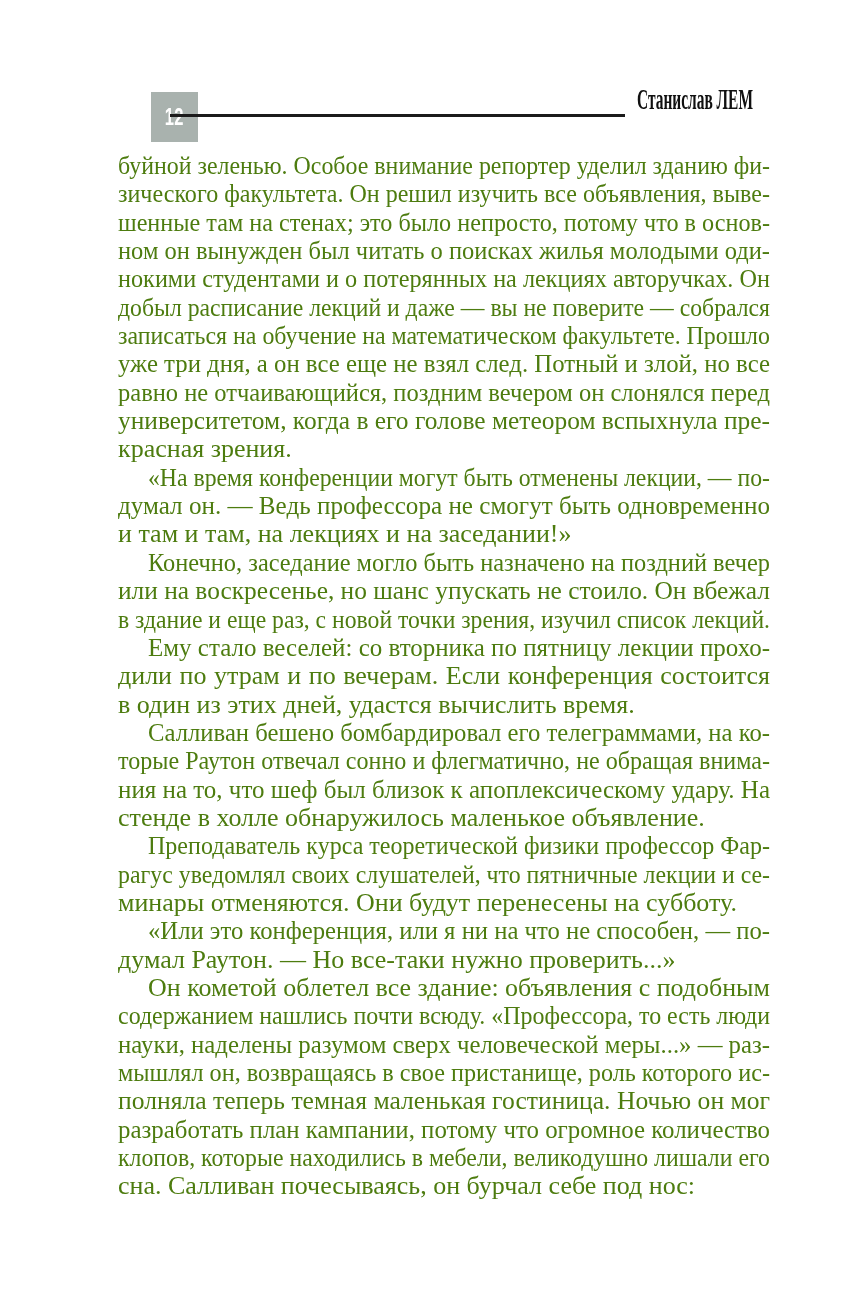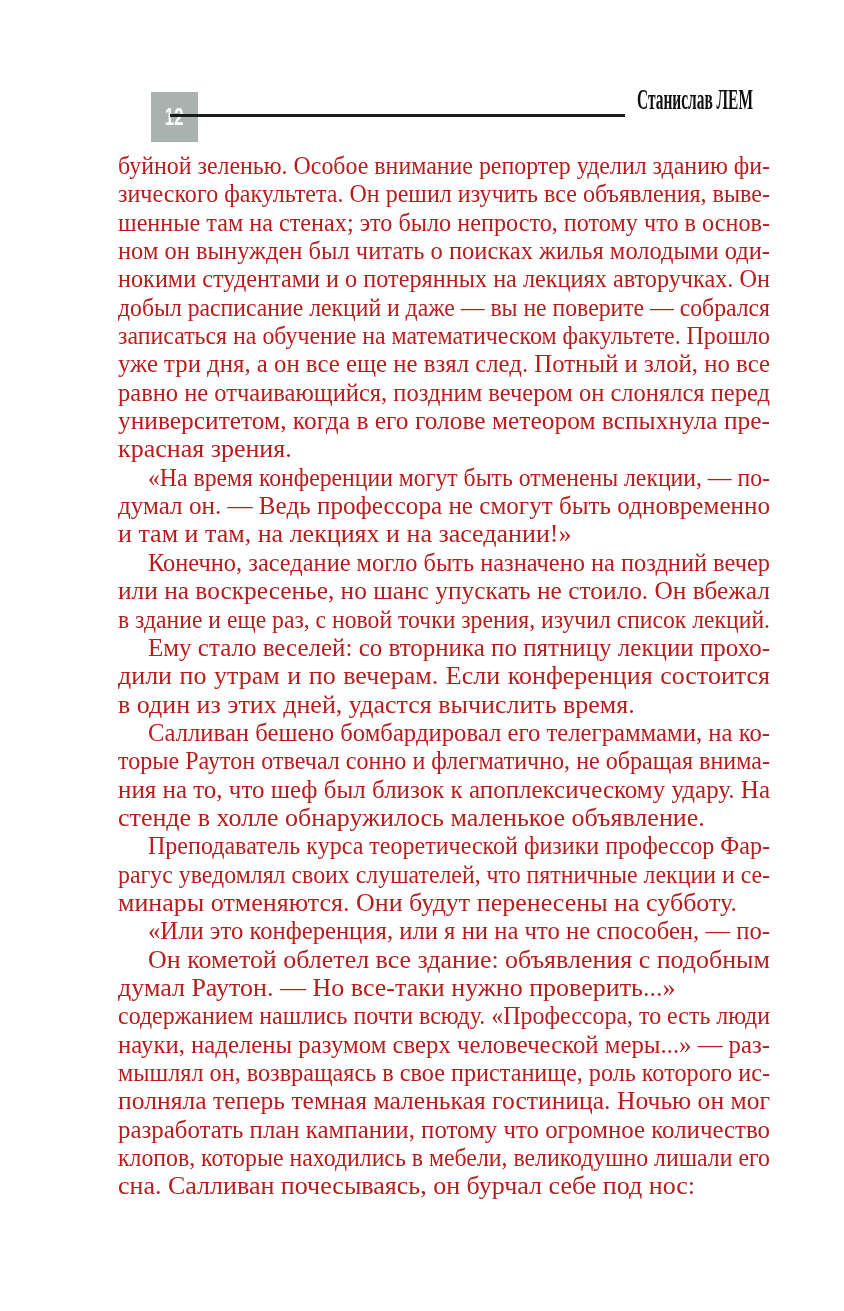--- a/index.html
+++ b/index.html
@@ -72,21 +72,21 @@
   <div class="badge" style="background: rgb(169, 178, 174);">
     <span class="badge-num">12</span>
   </div>
 
   <div class="rule" style="background: rgb(27, 27, 27);"></div>
 
   <div class="running-head">
     <div class="running-head-inner" style="transform: scaleX(0.5322);">Станислав ЛЕМ</div>
   </div>
 
-  <div class="text-block" style="color: #b91c1c;">
+  <div class="text-block" style="color: #4d7c0f;">
       <div class="tline" style="transform: scaleX(0.919);">буйной зеленью. Особое внимание репортер уделил зданию фи-</div>
       <div class="tline" style="transform: scaleX(0.9247);">зического факультета. Он решил изучить все объявления, выве-</div>
       <div class="tline" style="transform: scaleX(0.9307);">шенные там на стенах; это было непросто, потому что в основ-</div>
       <div class="tline" style="transform: scaleX(0.9423);">ном он вынужден был читать о поисках жилья молодыми оди-</div>
       <div class="tline" style="transform: scaleX(0.9328);">нокими студентами и о потерянных на лекциях авторучках. Он</div>
       <div class="tline" style="transform: scaleX(0.912);">добыл расписание лекций и даже — вы не поверите — собрался</div>
       <div class="tline" style="transform: scaleX(0.9185);">записаться на обучение на математическом факультете. Прошло</div>
       <div class="tline" style="transform: scaleX(0.9538);">уже три дня, а он все еще не взял след. Потный и злой, но все</div>
       <div class="tline" style="transform: scaleX(0.9429);">равно не отчаивающийся, поздним вечером он слонялся перед</div>
       <div class="tline" style="transform: scaleX(0.9779);">университетом, когда в его голове метеором вспыхнула пре-</div>
@@ -101,22 +101,22 @@
       <div class="tline" style="word-spacing: 1.05px;">дили по утрам и по вечерам. Если конференция состоится</div>
       <div class="tline last">в один из этих дней, удастся вычислить время.</div>
       <div class="tline indent" style="transform: scaleX(0.9504);">Салливан бешено бомбардировал его телеграммами, на ко-</div>
       <div class="tline" style="transform: scaleX(0.9261);">торые Раутон отвечал сонно и флегматично, не обращая внима-</div>
       <div class="tline" style="transform: scaleX(0.9614);">ния на то, что шеф был близок к апоплексическому удару. На</div>
       <div class="tline last">стенде в холле обнаружилось маленькое объявление.</div>
       <div class="tline indent" style="transform: scaleX(0.9243);">Преподаватель курса теоретической физики профессор Фар-</div>
       <div class="tline" style="transform: scaleX(0.9171);">рагус уведомлял своих слушателей, что пятничные лекции и се-</div>
       <div class="tline last">минары отменяются. Они будут перенесены на субботу.</div>
       <div class="tline indent" style="transform: scaleX(0.9491);">«Или это конференция, или я ни на что не способен, — по-</div>
+      <div class="tline last">думал Раутон. — Но все-таки нужно проверить...»</div>
       <div class="tline indent" style="transform: scaleX(0.9987);">Он кометой облетел все здание: объявления с подобным</div>
-      <div class="tline last">думал Раутон. — Но все-таки нужно проверить...»</div>
       <div class="tline" style="transform: scaleX(0.9212);">содержанием нашлись почти всюду. «Профессора, то есть люди</div>
       <div class="tline" style="transform: scaleX(0.9527);">науки, наделены разумом сверх человеческой меры...» — раз-</div>
       <div class="tline" style="transform: scaleX(0.9311);">мышлял он, возвращаясь в свое пристанище, роль которого ис-</div>
       <div class="tline" style="transform: scaleX(0.9845);">полняла теперь темная маленькая гостиница. Ночью он мог</div>
       <div class="tline" style="transform: scaleX(0.9568);">разработать план кампании, потому что огромное количество</div>
       <div class="tline" style="transform: scaleX(0.9152);">клопов, которые находились в мебели, великодушно лишали его</div>
       <div class="tline last">сна. Салливан почесываясь, он бурчал себе под нос:</div>
     </div>
 
 </div>

